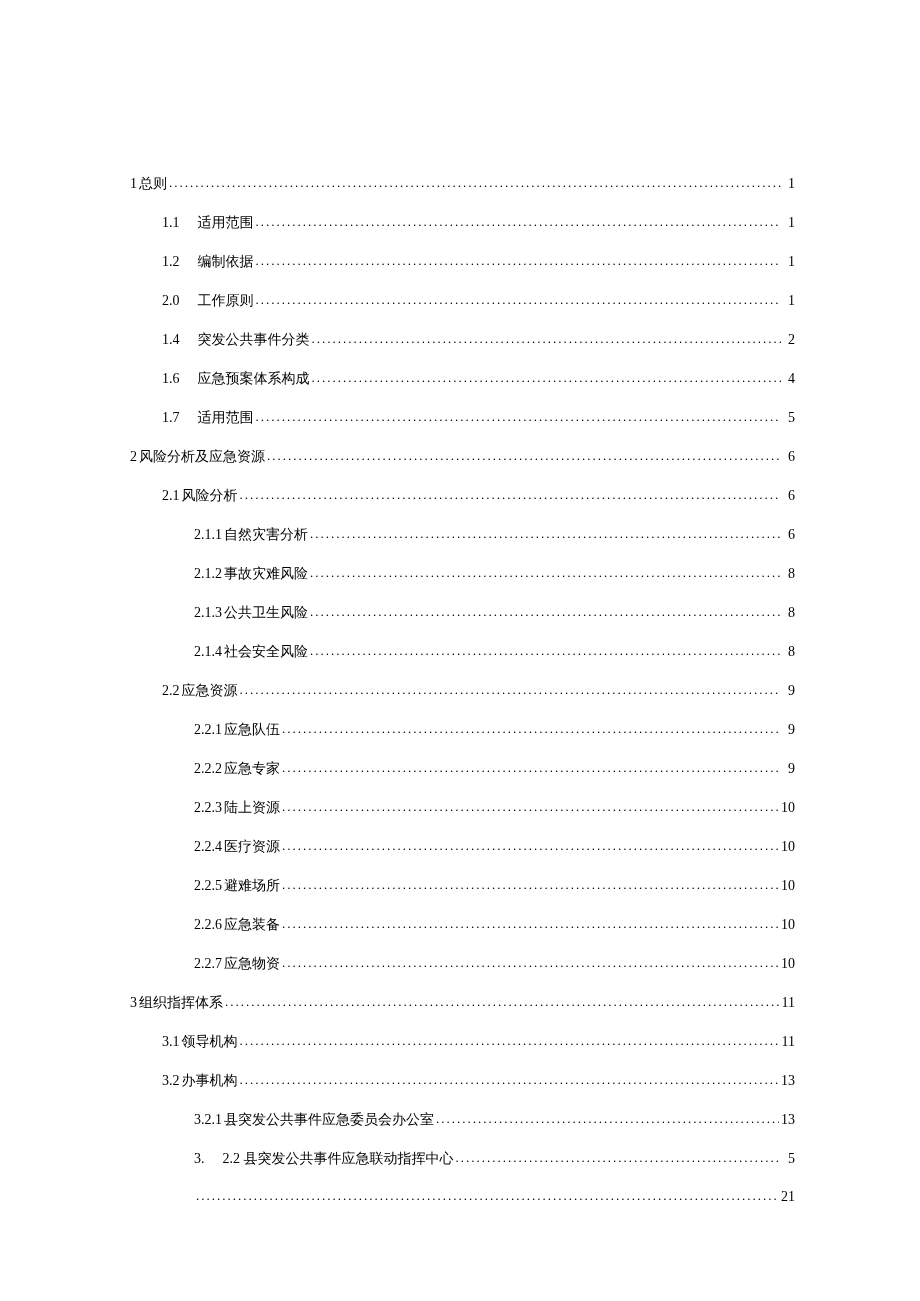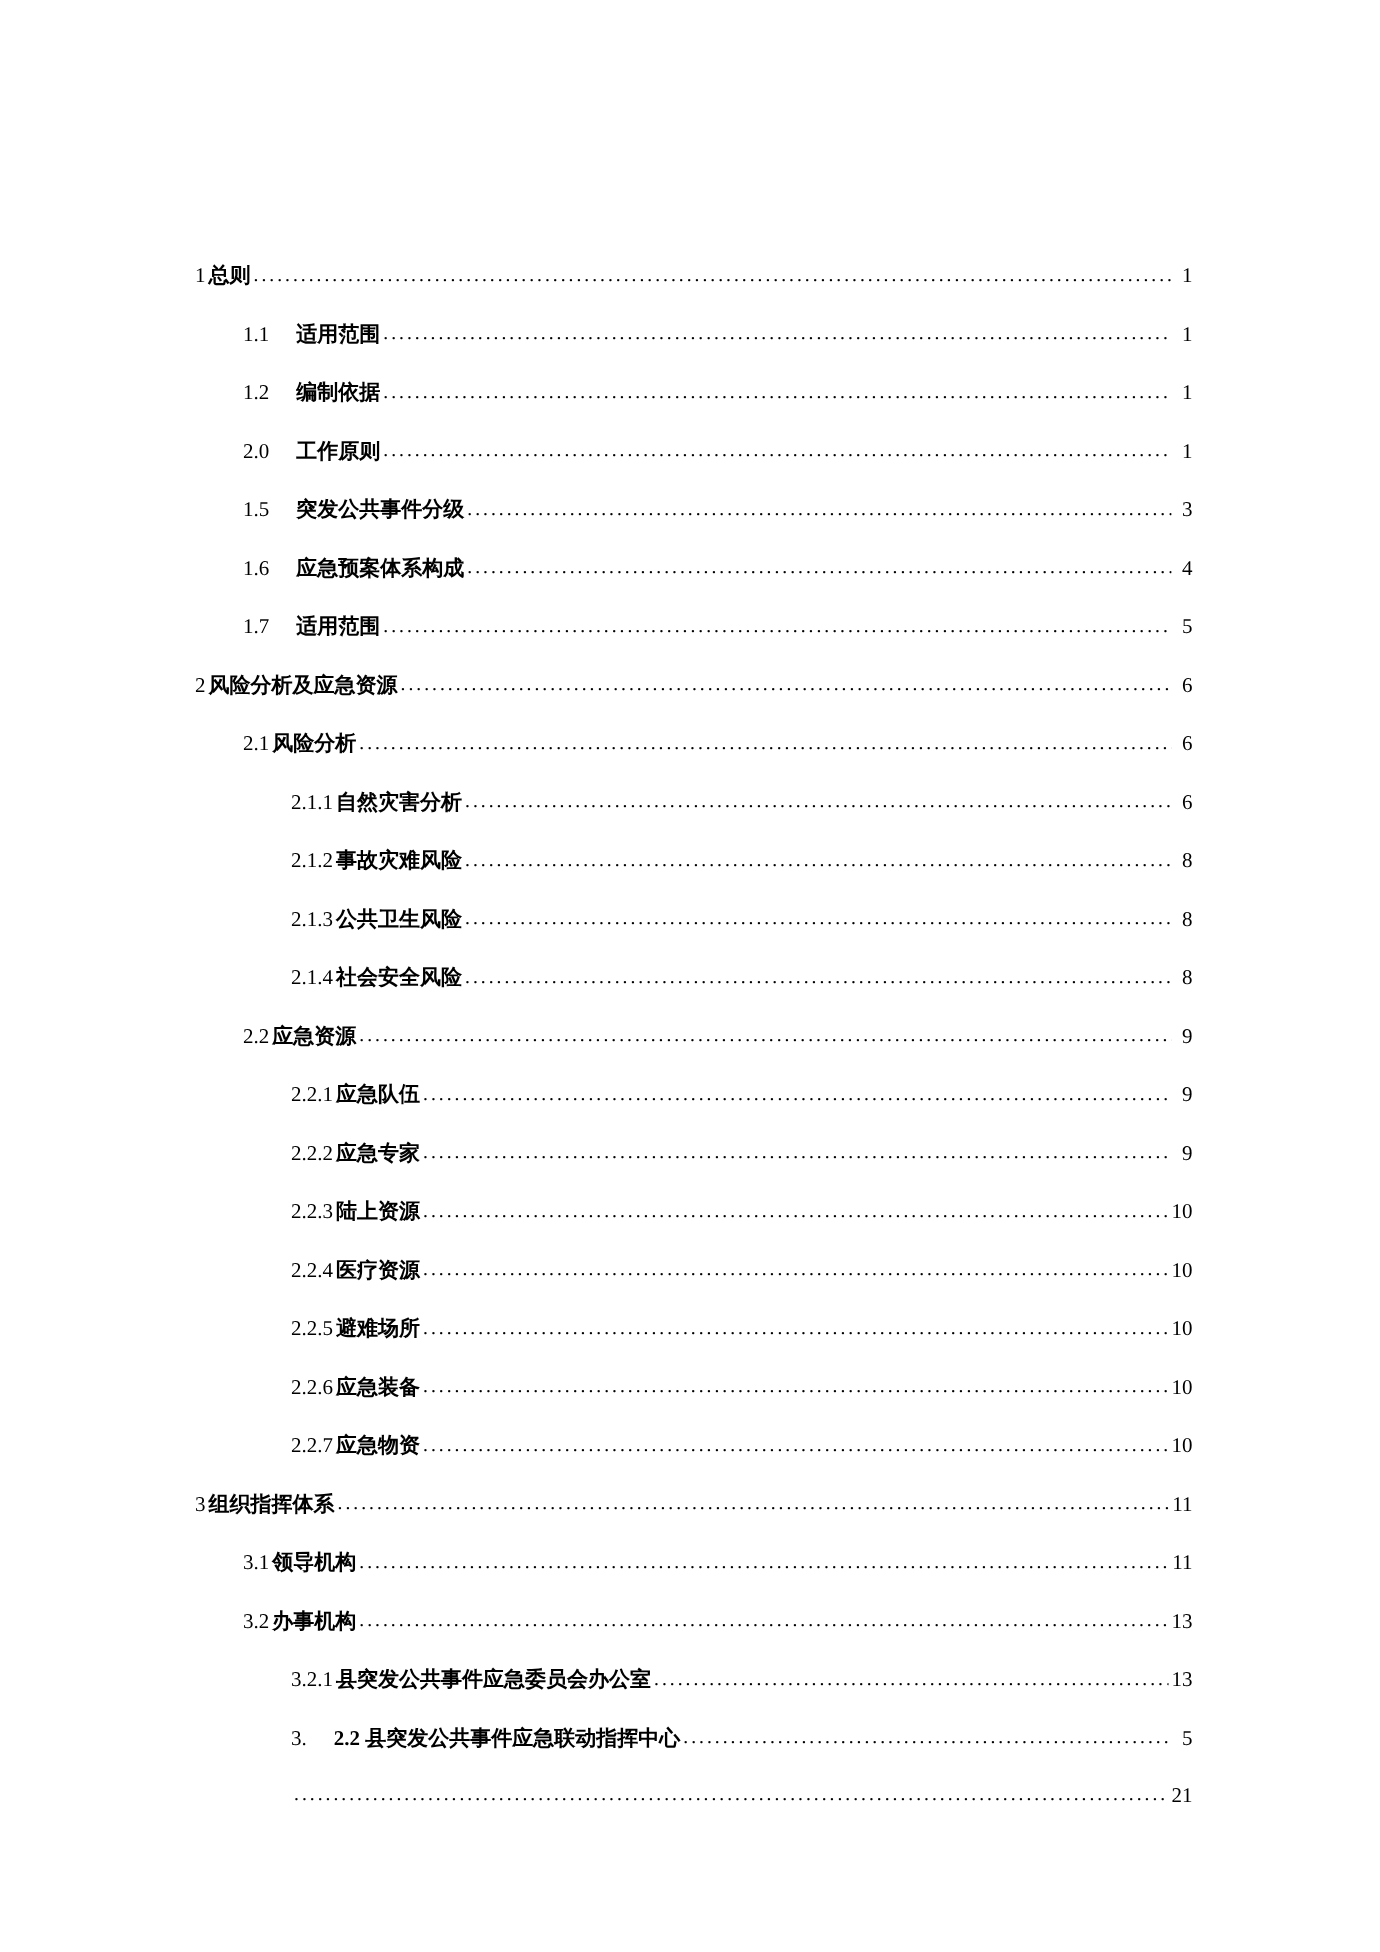--- a/index.html
+++ b/index.html
@@ -26,21 +26,20 @@
       white-space: nowrap;
     }
     .toc-label {
       flex-shrink: 0;
     }
     .toc-num {
       display: inline-block;
     }
     .toc-title {
       display: inline-block;
-      font-weight: bold;
     }
     .toc-dots {
       flex: 1;
       overflow: hidden;
       letter-spacing: 2px;
       margin: 0 2px;
       color: #000;
       font-size: 13px;
       position: relative;
       top: -1px;
@@ -82,23 +81,23 @@
       <span class="toc-label"><span class="toc-num gap-after-num">1.2</span><span class="toc-title">编制依据</span></span>
       <span class="toc-dots"></span>
       <span class="toc-page">1</span>
     </div>
     <div class="toc-entry indent-1">
       <span class="toc-label"><span class="toc-num gap-after-num">2.0</span><span class="toc-title">工作原则</span></span>
       <span class="toc-dots"></span>
       <span class="toc-page">1</span>
     </div>
     <div class="toc-entry indent-1">
-      <span class="toc-label"><span class="toc-num gap-after-num">1.5</span><span class="toc-title">突发公共事件分级</span></span>
-      <span class="toc-dots"></span>
-      <span class="toc-page">3</span>
+      <span class="toc-label"><span class="toc-num gap-after-num">1.4</span><span class="toc-title">突发公共事件分类</span></span>
+      <span class="toc-dots"></span>
+      <span class="toc-page">2</span>
     </div>
     <div class="toc-entry indent-1">
       <span class="toc-label"><span class="toc-num gap-after-num">1.6</span><span class="toc-title">应急预案体系构成</span></span>
       <span class="toc-dots"></span>
       <span class="toc-page">4</span>
     </div>
     <div class="toc-entry indent-1">
       <span class="toc-label"><span class="toc-num gap-after-num">1.7</span><span class="toc-title">适用范围</span></span>
       <span class="toc-dots"></span>
       <span class="toc-page">5</span>

